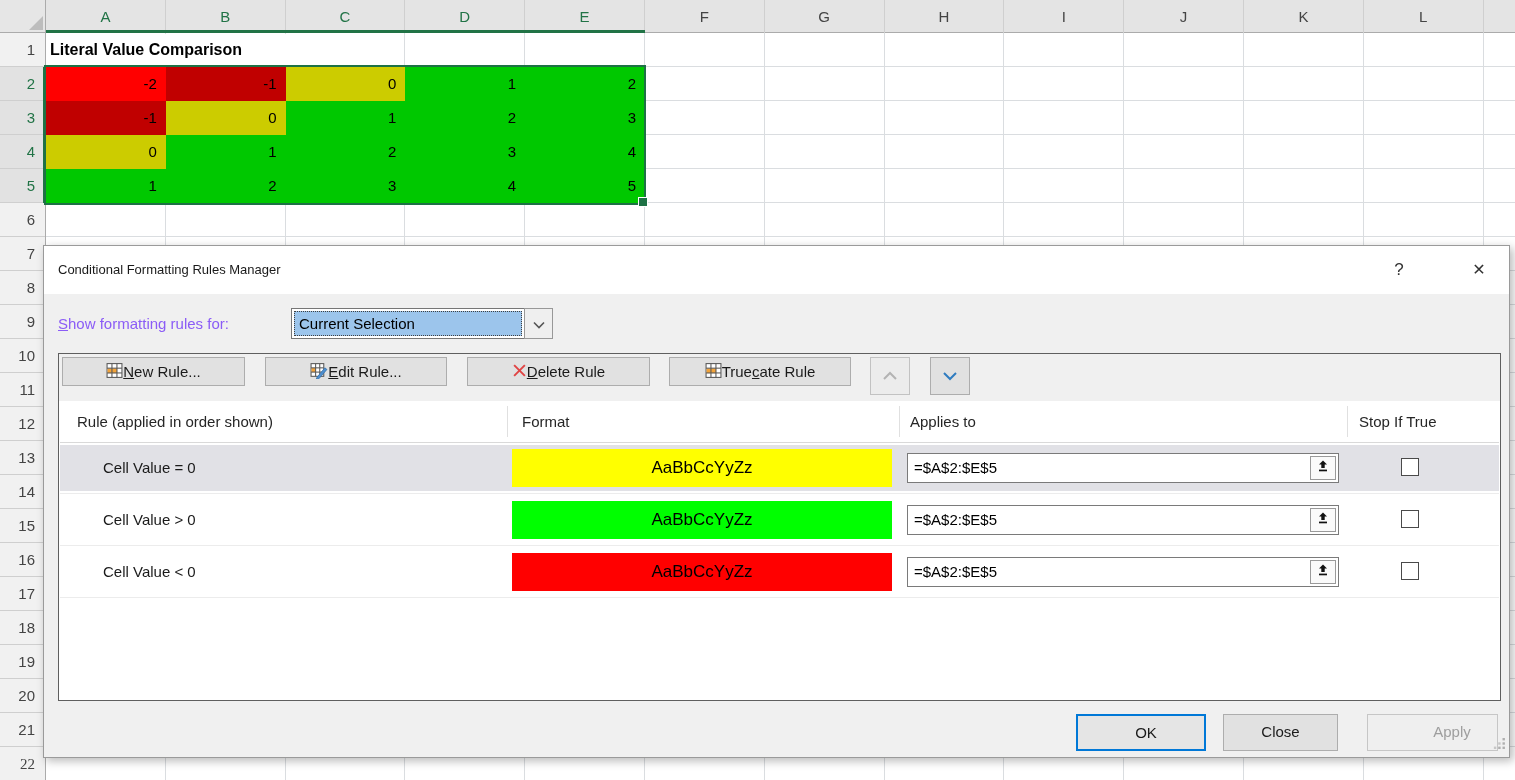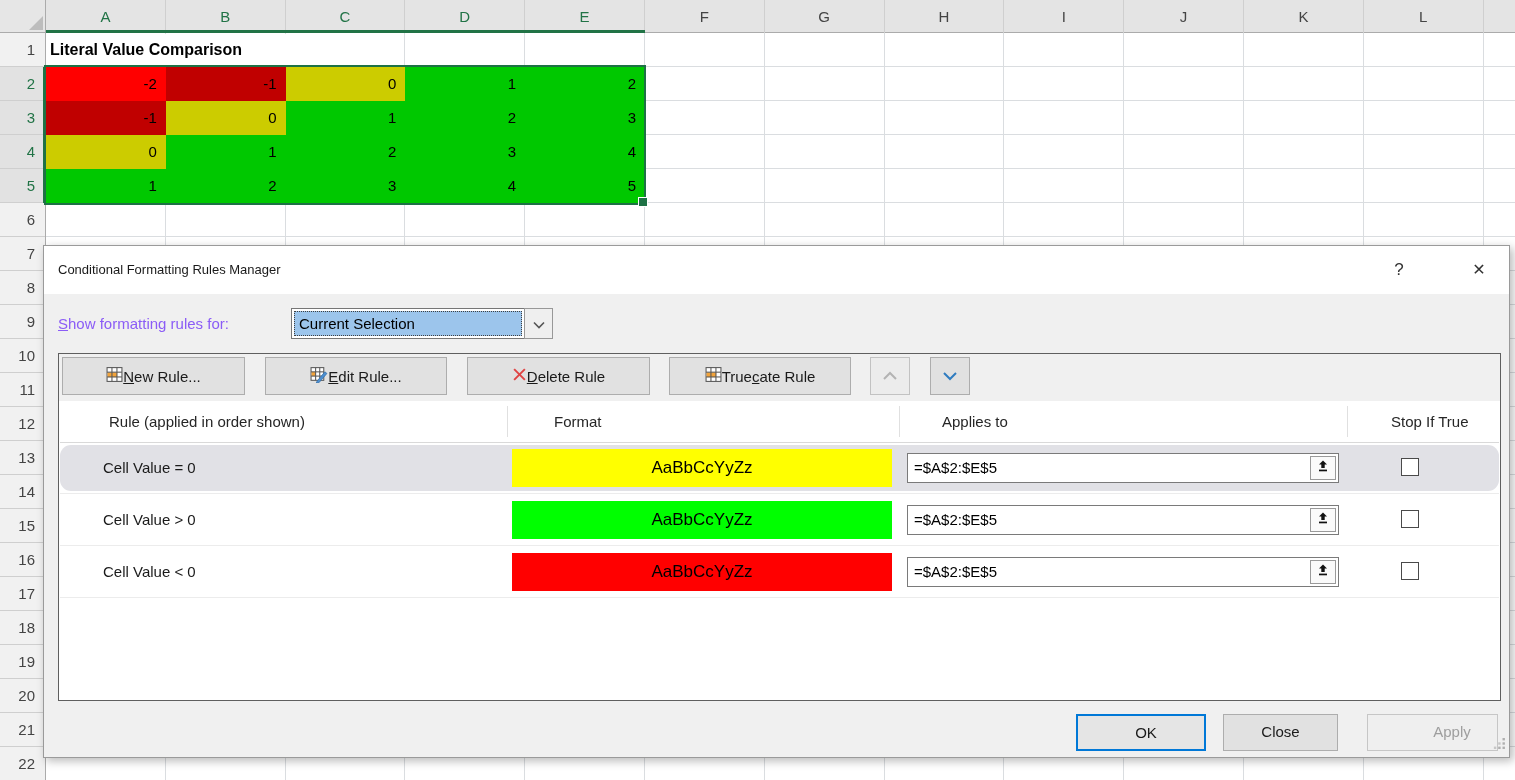--- a/index.html
+++ b/index.html
@@ -53,39 +53,39 @@
                border:1px solid #767676;box-sizing:border-box;}
   .combo-value{position:absolute;left:2px;top:2px;right:2px;bottom:2px;background:#9CC5EC;
                outline:1px dotted #404040;outline-offset:-1px;font-size:15px;line-height:25px;
                padding-left:5px;color:#000;white-space:nowrap;overflow:hidden;}
   .combo-btn{position:absolute;left:480px;top:62px;width:29px;height:31px;background:#EFEFEF;
              border:1px solid #989898;box-sizing:border-box;display:flex;align-items:center;justify-content:center;}
 
   .frame{position:absolute;left:14px;top:107px;width:1443px;height:348px;background:#fff;
          border:1px solid #5F5F5F;box-sizing:border-box;}
   .toolbar{position:absolute;left:0;top:0;right:0;height:47px;background:#F0F0F0;}
-  .tb-btn{position:absolute;top:3px;height:38px;background:#E1E1E1;border:1px solid #ADADAD;
+  .tb-btn{position:absolute;top:3px;height:29px;background:#E1E1E1;border:1px solid #ADADAD;
           box-sizing:border-box;display:flex;align-items:center;justify-content:center;
           font-size:15px;color:#1A1A1A;white-space:nowrap;}
   #btn-new{left:3px;width:183px;} #btn-edit{left:206px;width:182px;}
   #btn-del{left:408px;width:183px;} #btn-dup{left:610px;width:182px;}
   .mv-btn{position:absolute;top:3px;width:40px;height:38px;box-sizing:border-box;display:flex;
           align-items:center;justify-content:center;}
   #btn-up{left:811px;background:#ECECEC;border:1px solid #C2C2C2;}
   #btn-down{left:871px;background:#E1E1E1;border:1px solid #ADADAD;}
 
   .list-hdr{position:absolute;left:1px;top:47px;width:1439px;height:42px;background:#fff;
             border-bottom:1px solid #D9D9D9;box-sizing:border-box;}
-  .list-hdr span{position:absolute;top:0;line-height:41px;font-size:15px;color:#262626;white-space:nowrap;margin-left:32px;}
+  .list-hdr span{position:absolute;top:0;line-height:41px;font-size:15px;color:#262626;white-space:nowrap;}
   .h-rule{left:17px;} .h-format{left:462px;} .h-applies{left:850px;} .h-stop{left:1299px;}
   .vline{position:absolute;top:5px;bottom:5px;width:1px;background:#E0E0E0;}
   .v1{left:447px;} .v2{left:839px;} .v3{left:1287px;}
 
   .rule-row{position:absolute;left:1px;width:1439px;height:46px;}
-  #row0{top:91px;background:#E1E1E6;border-radius:11px;} #row1{top:143px;background:#fff;} #row2{top:195px;background:#fff;}
+  #row0{top:91px;background:#E1E1E6;} #row1{top:143px;background:#fff;} #row2{top:195px;background:#fff;}
   .row-sep{position:absolute;left:1px;width:1439px;height:1px;background:#ECECEC;}
   .s0{top:139px;} .s1{top:191px;} .s2{top:243px;}
   .rule-name{position:absolute;left:43px;top:0;line-height:46px;font-size:15px;color:#1A1A1A;white-space:nowrap;}
   .swatch{position:absolute;left:452px;top:4px;width:380px;height:38px;text-align:center;
           line-height:38px;font-size:17px;color:#000;}
   .applies{position:absolute;left:847px;top:8px;width:432px;height:30px;background:#fff;
            border:1px solid #7A7A7A;box-sizing:border-box;font-size:15px;line-height:28px;
            padding-left:6px;color:#000;}
   .range-btn{position:absolute;right:2px;top:2px;width:26px;height:24px;background:#FAFAFA;
              border:1px solid #9A9A9A;box-sizing:border-box;display:flex;align-items:center;justify-content:center;}
@@ -134,21 +134,21 @@
     <div class="rowhdr" style="top: 407px;">12</div>
     <div class="rowhdr" style="top: 441px;">13</div>
     <div class="rowhdr" style="top: 475px;">14</div>
     <div class="rowhdr" style="top: 509px;">15</div>
     <div class="rowhdr" style="top: 543px;">16</div>
     <div class="rowhdr" style="top: 577px;">17</div>
     <div class="rowhdr" style="top: 611px;">18</div>
     <div class="rowhdr" style="top: 645px;">19</div>
     <div class="rowhdr" style="top: 679px;">20</div>
     <div class="rowhdr" style="top: 713px;">21</div>
-    <div class="rowhdr" style="top: 747px;">22</div>
+    <div class="rowhdr" style="top: 747px; font-family: Liberation Serif, serif;">22</div>
     <div class="datacell" style="left: 46px; top: 67px; width: 119.8px; height: 34px; background-color: rgb(255, 0, 0);">-2</div>
     <div class="datacell" style="left: 165.8px; top: 67px; width: 119.8px; height: 34px; background-color: rgb(192, 0, 0);">-1</div>
     <div class="datacell" style="left: 285.6px; top: 67px; width: 119.8px; height: 34px; background-color: rgb(204, 204, 0);">0</div>
     <div class="datacell" style="left: 405.4px; top: 67px; width: 119.8px; height: 34px; background-color: rgb(0, 200, 0);">1</div>
     <div class="datacell" style="left: 525.2px; top: 67px; width: 119.8px; height: 34px; background-color: rgb(0, 200, 0);">2</div>
     <div class="datacell" style="left: 46px; top: 101px; width: 119.8px; height: 34px; background-color: rgb(192, 0, 0);">-1</div>
     <div class="datacell" style="left: 165.8px; top: 101px; width: 119.8px; height: 34px; background-color: rgb(204, 204, 0);">0</div>
     <div class="datacell" style="left: 285.6px; top: 101px; width: 119.8px; height: 34px; background-color: rgb(0, 200, 0);">1</div>
     <div class="datacell" style="left: 405.4px; top: 101px; width: 119.8px; height: 34px; background-color: rgb(0, 200, 0);">2</div>
     <div class="datacell" style="left: 525.2px; top: 101px; width: 119.8px; height: 34px; background-color: rgb(0, 200, 0);">3</div>

